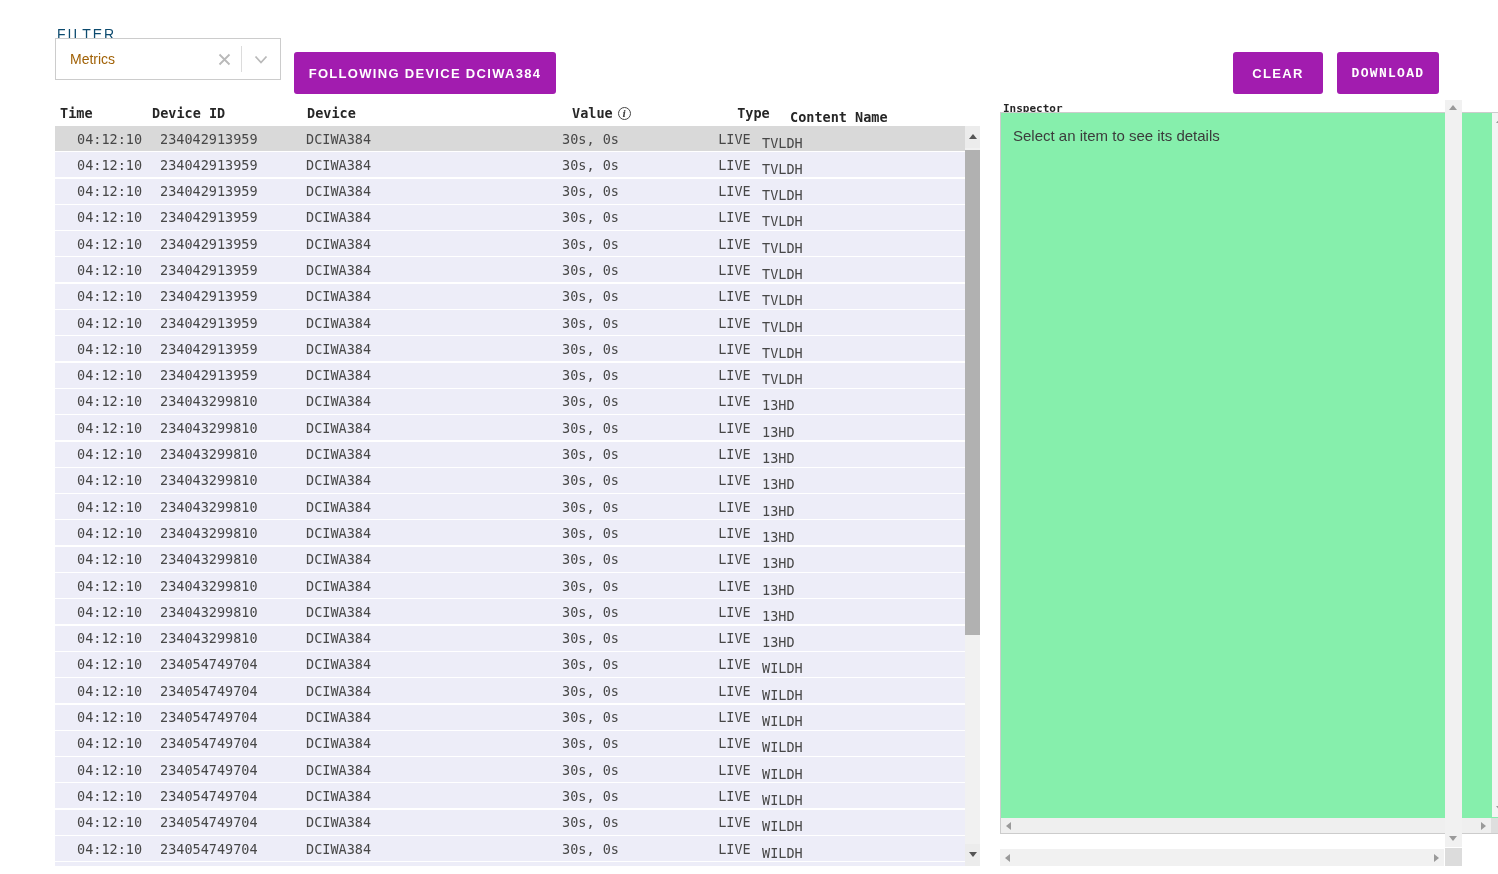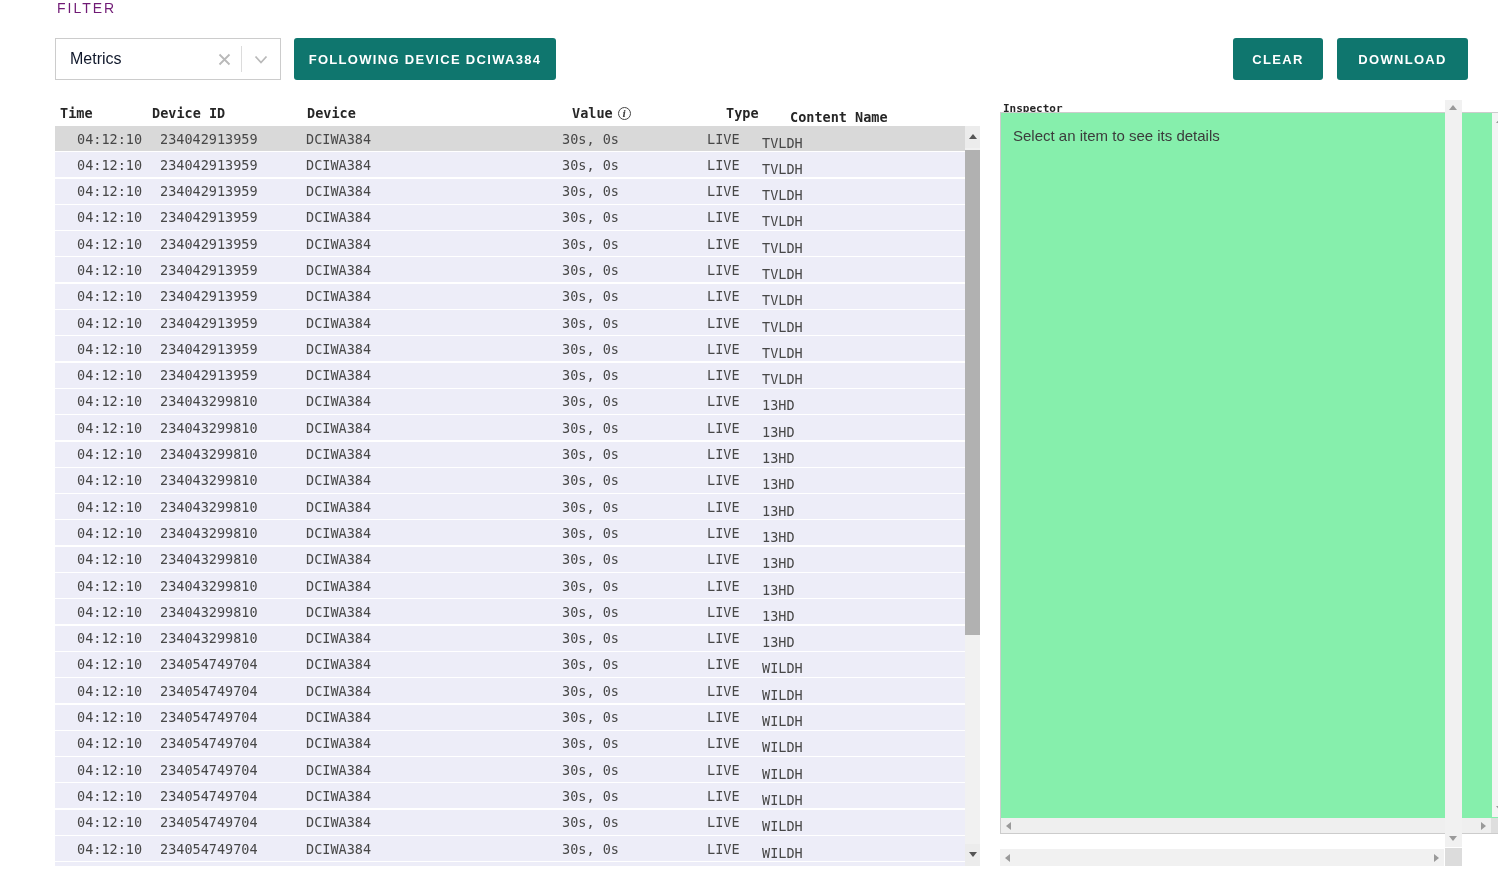--- a/index.html
+++ b/index.html
@@ -4,53 +4,53 @@
 <style>
   * { box-sizing: border-box; }
   html,body { margin:0; padding:0; }
   body {
     width:1498px; height:874px; position:relative; overflow:hidden;
     background:#ffffff; font-family:"Liberation Sans", sans-serif;
   }
 
   
   .filter-label {
-    position:absolute; left:57px; top:0;
-    font-size:14px; letter-spacing:2px; color:#701a75;
+    position:absolute; left:57px; top:26px;
+    font-size:14px; letter-spacing:2px; color:#0c4a6e;
   }
   .select-box {
     position:absolute; left:55px; top:38px; width:226px; height:42px;
     border:1px solid #cccccc; background:#fff; display:flex; align-items:center;
   }
-  .select-value { flex:1; padding-left:14px; font-size:16px; color:#0f172a; }
+  .select-value { flex:1; padding-left:14px; font-size:14px; color:#a16207; }
   .select-clear { width:34px; display:flex; align-items:center; justify-content:center; cursor:pointer; }
   .select-divider { width:1px; height:26px; background:#dcdcdc; }
   .select-chevron { width:38px; display:flex; align-items:center; justify-content:center; cursor:pointer; }
 
   .btn {
-    position:absolute; top:38px; height:42px; border:none; border-radius:3px;
-    background:#0f766e; color:#ffffff; font-family:"Liberation Sans", sans-serif;
+    position:absolute; top:52px; height:42px; border:none; border-radius:3px;
+    background:#a21caf; color:#ffffff; font-family:"Liberation Sans", sans-serif;
     font-size:13px; font-weight:bold; letter-spacing:1.3px;
     display:flex; align-items:center; justify-content:center; cursor:pointer;
   }
   .btn-follow { left:294px; width:262px; }
   .btn-clear { left:1233px; width:90px;text-align:center; }
-  .btn-download { left:1337px; width:131px; }
+  .btn-download { left:1337px; width:102px;font-family:Liberation Mono, monospace; }
 
   
   .table-header {
     position:absolute; left:55px; top:100px; width:910px; height:26px;
     display:flex; align-items:center; padding-left:5px;
     font-family:"DejaVu Sans Mono", monospace; font-size:13.5px; font-weight:bold; color:#262626;gap:9px;
   }
   .col-time { width:83px; }
   .col-id { width:146px; }
   .col-device { width:256px; }
   .col-value { width:145px; }
-  .col-type { width:55px; }
+  .col-type { width:55px;text-align:center; }
   .col-content { flex:1;margin-top:8px; }
 
   .info-icon {
     display:inline-block; width:13px; height:13px; margin-left:5px; vertical-align:1px;
     border:1px solid #454545; border-radius:50%;
     font-family:"DejaVu Serif", serif; font-style:italic; font-weight:bold;
     font-size:9px; line-height:12px; text-align:center; color:#454545; cursor:pointer;
   }
 
   .table-viewport {

